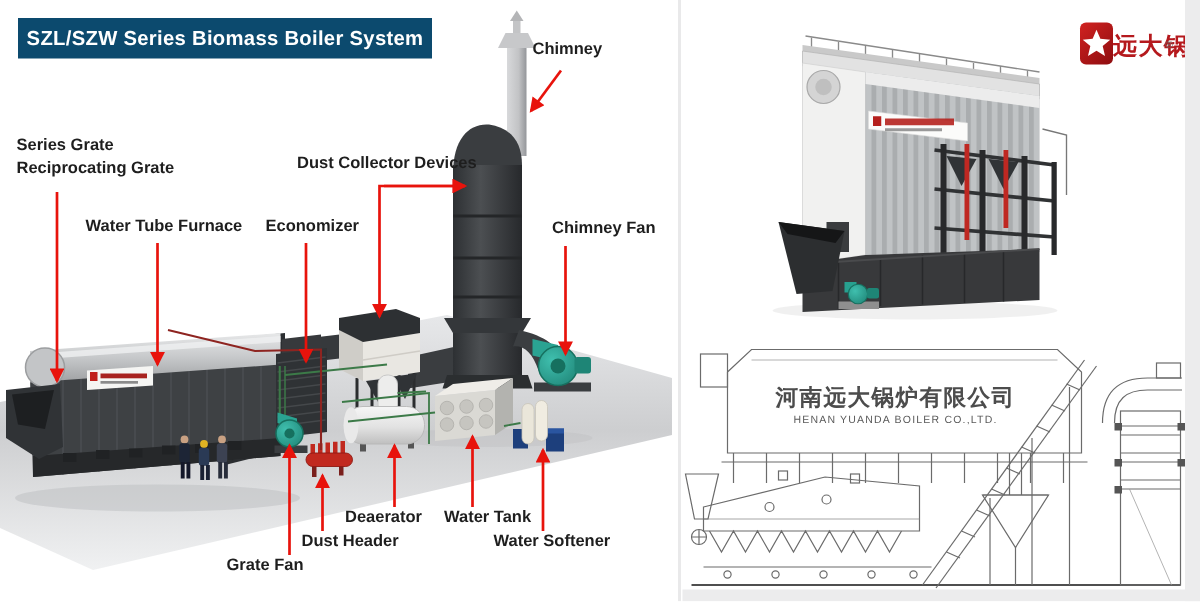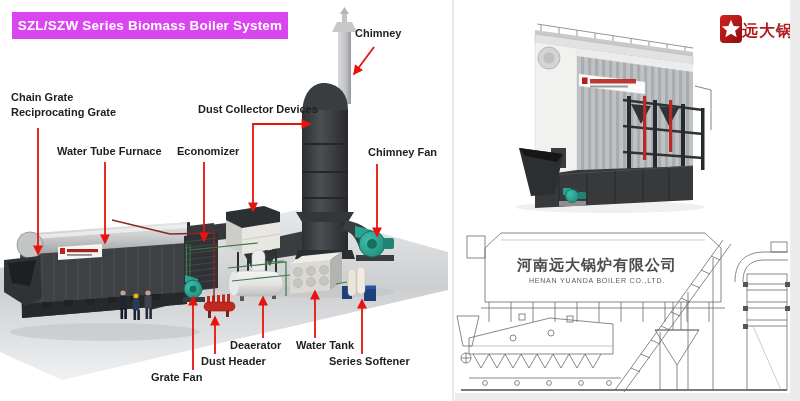--- a/index.html
+++ b/index.html
@@ -1,21 +1,21 @@
 <!DOCTYPE html>
 <html><head>
 <meta charset="utf-8">
 <style>
   html,body{margin:0;padding:0;background:#ffffff;}
   .stage{position:relative;width:800px;height:401px;overflow:hidden;background:#fff;
          font-family:"Liberation Sans",sans-serif;}
   
   .left-panel{position:absolute;left:0;top:0;width:455px;height:401px;background:#fff;}
   .scene{position:absolute;left:0;top:0;}
-  .banner{position:absolute;left:12px;top:12px;width:276px;height:27px;background:#d946ef;
+  .banner{position:absolute;left:12px;top:12px;width:276px;height:27px;background:#0c4a6e;
           display:flex;align-items:center;justify-content:center;}
   .banner span{color:#fff;font-weight:bold;font-size:13.5px;letter-spacing:.2px;white-space:nowrap;}
   .lbl{position:absolute;font-weight:bold;font-size:11px;color:#1e1e1e;white-space:nowrap;line-height:13px;}
   
   .right-panel{position:absolute;left:455px;top:0;width:345px;height:401px;background:#fff;}
   .divider{position:absolute;left:-3px;top:0;width:2px;height:401px;background:#e9e9ea;}
   .edge-right{position:absolute;left:335px;top:0;width:10px;height:401px;background:#ececed;}
   .edge-bottom{position:absolute;left:0;top:393px;width:345px;height:8px;background:#ececed;}
   .brand{position:absolute;left:265px;top:15px;width:72px;display:flex;flex-direction:row;align-items:center;}
   .brand-sq{position:relative;width:28px;height:28px;border-radius:4px;
@@ -275,31 +275,31 @@
         <line x1="315" y1="338" x2="315" y2="291" marker-end="url(#arr)"></line>
         <line x1="362" y1="354" x2="362" y2="300" marker-end="url(#arr)"></line>
       </g>
     </svg>
 
     <div class="banner">
       <span>SZL/SZW Series Biomass Boiler System</span>
     </div>
 
     <div class="lbl" style="left:355px;top:27px">Chimney</div>
-    <div class="lbl" style="left:11px;top:91px">Chain Grate</div>
+    <div class="lbl" style="left:11px;top:91px">Series Grate</div>
     <div class="lbl" style="left:11px;top:106px">Reciprocating Grate</div>
     <div class="lbl" style="left:57px;top:145px">Water Tube Furnace</div>
     <div class="lbl" style="left:177px;top:145px">Economizer</div>
     <div class="lbl" style="left:198px;top:103px">Dust Collector Devices</div>
     <div class="lbl" style="left:368px;top:146px">Chimney Fan</div>
     <div class="lbl" style="left:151px;top:371px">Grate Fan</div>
     <div class="lbl" style="left:201px;top:355px">Dust Header</div>
     <div class="lbl" style="left:230px;top:339px">Deaerator</div>
     <div class="lbl" style="left:296px;top:339px">Water Tank</div>
-    <div class="lbl" style="left:329px;top:355px">Series Softener</div>
+    <div class="lbl" style="left:329px;top:355px">Water Softener</div>
   </section>
 
   <section class="right-panel">
     <div class="divider"></div>
 
     <svg width="335" height="226" viewBox="0 0 335 226" style="position:absolute;left:0;top:0">
       <defs>
         <pattern id="corr" width="7" height="10" patternUnits="userSpaceOnUse">
           <rect width="7" height="10" fill="#c0c3c5"></rect>
             <rect width="3.2" height="10" fill="#aaadaf"></rect>

